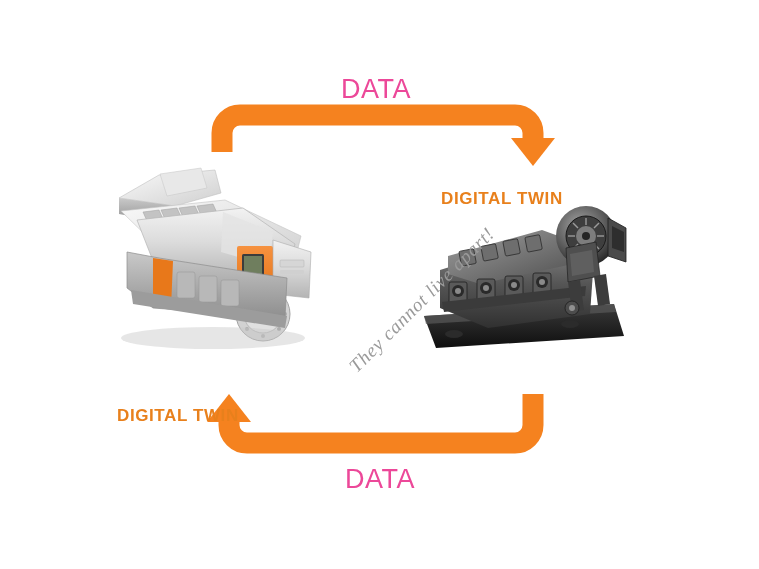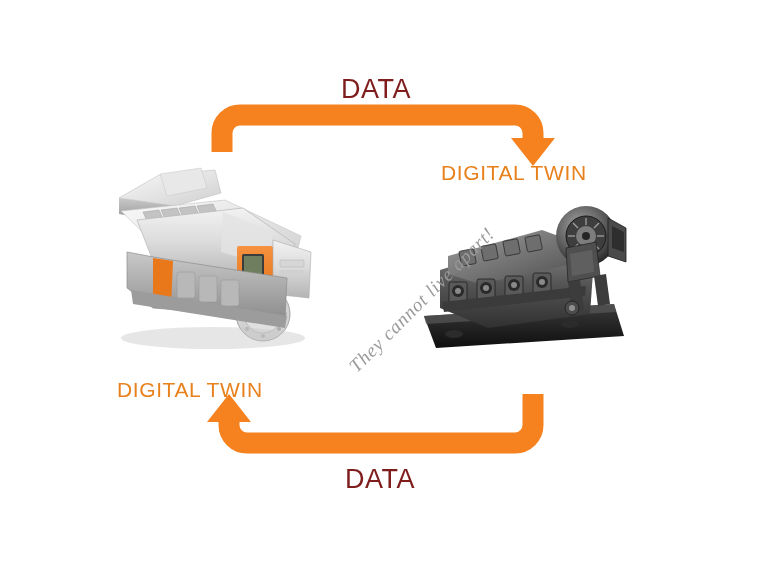--- a/index.html
+++ b/index.html
@@ -15,38 +15,39 @@
     position: relative;
     width: 759px;
     height: 569px;
     background: #ffffff;
     overflow: hidden;
   }
 
   
   .data-label {
     position: absolute;
-    color: #7f1d1d;
+    color: #ec4899;
     font-family: "Liberation Sans", sans-serif;
     font-size: 27px;
     font-weight: 400;
     letter-spacing: 0.5px;
     white-space: nowrap;
   }
   #data-top  { left: 341px; top: 74px; }
   #data-bot  { left: 345px; top: 464px; }
 
   .twin-label {
     position: absolute;
     color: #E8801C;
     font-family: "Liberation Sans", sans-serif;
-    font-size: 21px;
-    font-weight: normal;
+    font-size: 17px;
+    font-weight: bold;
     letter-spacing: 0.6px;
     white-space: nowrap;
+    margin-top: 28px;
   }
   #digital-twin-label  { left: 441px; top: 161px; }
   #physical-twin-label { left: 117px; top: 378px; }
 
   #tagline {
     position: absolute;
     left: 317px;
     top: 289px;
     width: 210px;
     text-align: center;

